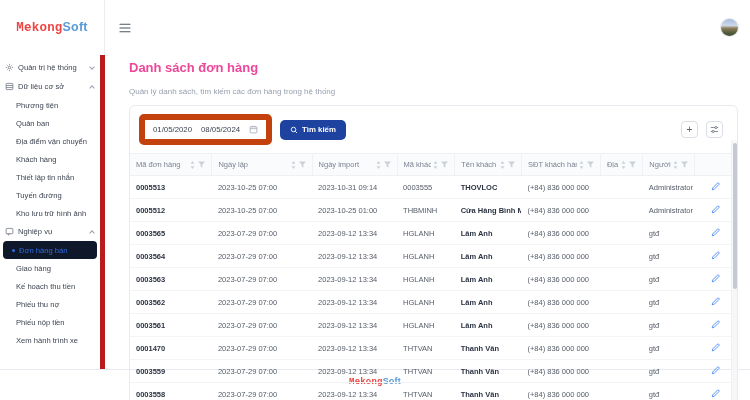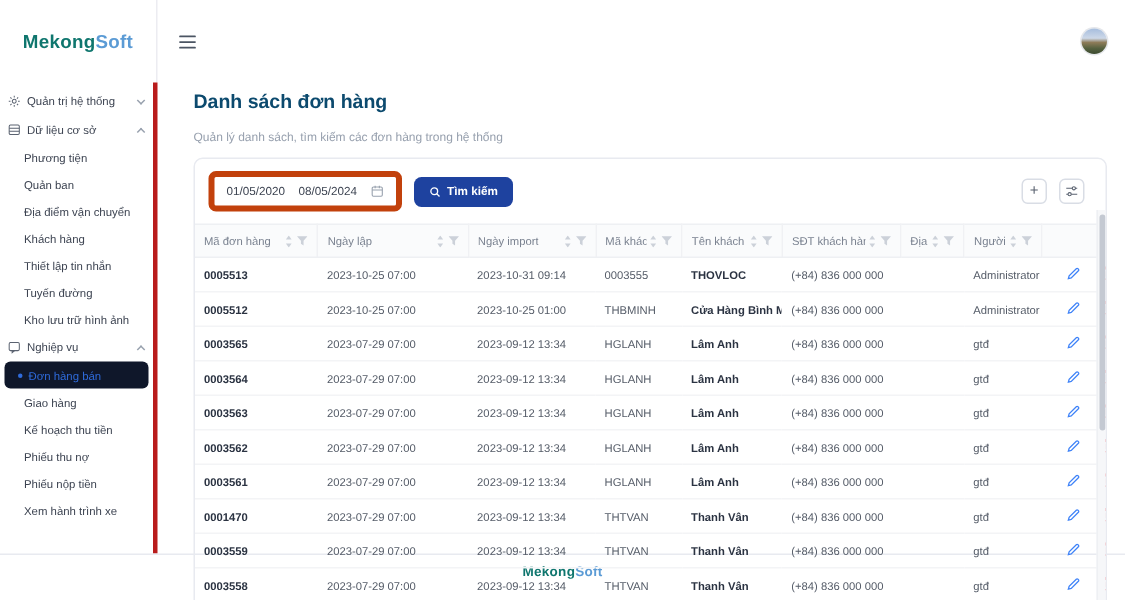--- a/index.html
+++ b/index.html
@@ -4,49 +4,49 @@
 <style>
   html,body{margin:0;padding:0;background:#fff;}
   *{box-sizing:border-box;}
   .app{width:750px;height:400px;display:flex;flex-direction:column;
        font-family:"Liberation Sans","DejaVu Sans",sans-serif;background:#fff;overflow:hidden;}
 
   
   .topbar{height:55px;display:flex;flex-shrink:0;}
   .topbar-left{width:105px;flex-shrink:0;border-right:1px solid #ececf1;display:flex;align-items:center;justify-content:center;}
   .logo{font-size:12.5px;font-weight:700;letter-spacing:.2px;}
-  .logo .lp{color:#0f766e;}
+  .logo .lp{color:#ef4444;font-family:Liberation Mono, monospace;}
   .logo .ls{color:#5b9bd5;font-weight:600;}
   .topbar-main{flex:1;display:flex;align-items:center;justify-content:space-between;padding:0 12px 0 12px;}
   .hamburger{background:none;border:none;padding:2px;cursor:pointer;line-height:0;}
   .avatar{width:17px;height:17px;border-radius:50%;
      background:linear-gradient(180deg,#a6bddd 0%,#cdd8e8 38%,#8d7b58 55%,#55613f 78%,#3c4a30 100%);
      box-shadow:0 0 0 1px #e5e7eb;}
 
   
   .body-row{flex:1;display:flex;min-height:0;}
-  .sidebar{width:105px;flex-shrink:0;border-right:3px solid #b91c1c;padding:3px 0 0 0;overflow:hidden;}
+  .sidebar{width:105px;flex-shrink:0;border-right:5px solid #b91c1c;padding:3px 0 0 0;overflow:hidden;}
   .side-group{display:flex;align-items:center;gap:4px;padding:5px 6px 5px 5px;font-size:7.6px;color:#3c4351;cursor:pointer;}
   .side-group .glabel{flex:1;white-space:nowrap;overflow:hidden;}
   .gicon{line-height:0;flex-shrink:0;}
   .chev{width:4px;height:4px;border-right:1.2px solid #98a1ae;border-bottom:1.2px solid #98a1ae;display:inline-block;flex-shrink:0;}
   .chev.down{transform:rotate(45deg);margin-top:-2px;}
   .chev.up{transform:rotate(-135deg);margin-top:2px;}
   .side-item{padding:4.5px 4px 4.5px 16px;font-size:7.6px;color:#3c4351;white-space:nowrap;overflow:hidden;cursor:pointer;}
   .side-item.active{background:#0f172a;color:#2f6bdb;border-radius:4px;margin:0 3px;padding-left:9px;display:flex;align-items:center;gap:4px;}
   .dot{width:3px;height:3px;border-radius:50%;background:#2f6bdb;flex-shrink:0;}
 
   
   .main{flex:1;min-width:0;padding:3px 12px 0 24px;position:relative;}
-  .page-title{font-size:13px;font-weight:700;color:#0c4a6e;margin:2px 0 3px 0;}
+  .page-title{font-size:13px;font-weight:700;color:#ec4899;margin:2px 0 3px 0;}
   .page-subtitle{font-size:8px;color:#97a0ae;margin:12px 0 9px 0;}
 
   .card{border:1px solid #e8eaf0;border-radius:6px;position:relative;overflow:hidden;}
   .toolbar{display:flex;align-items:center;gap:8px;padding:8px 14px 8px 9px;}
-  .date-range{display:flex;align-items:center;gap:9px;border:4px solid #c2410c;border-radius:5px;padding:5px 8px;font-size:7.8px;color:#3c4351;cursor:pointer;}
+  .date-range{display:flex;align-items:center;gap:9px;border:6px solid #c2410c;border-radius:5px;padding:5px 8px;font-size:7.8px;color:#3c4351;cursor:pointer;}
   .btn-search{display:flex;align-items:flex-end;gap:4px;background:#1e429f;color:#fff;border:none;border-radius:5px;
       padding:5.5px 10px;font-size:7.8px;font-weight:600;cursor:pointer;font-family:inherit;}
   .tb-spacer{flex:1;}
   .btn-icon{width:17px;height:17px;border:1px solid #d9dde5;border-radius:4px;background:#fff;color:#5a6270;
       display:flex;align-items:center;justify-content:center;font-size:10px;line-height:1;cursor:pointer;padding:0;}
 
   table{width:100%;border-collapse:collapse;table-layout:fixed;}
   th{background:#fafbfc;border-top:1px solid #eef0f3;border-bottom:1px solid #eef0f3;border-right:1px solid #f0f1f4;
      padding:6px 6px;font-size:7.5px;font-weight:400;color:#7a8290;text-align:left;white-space:nowrap;overflow:hidden;}
   th:last-child{border-right:none;}

